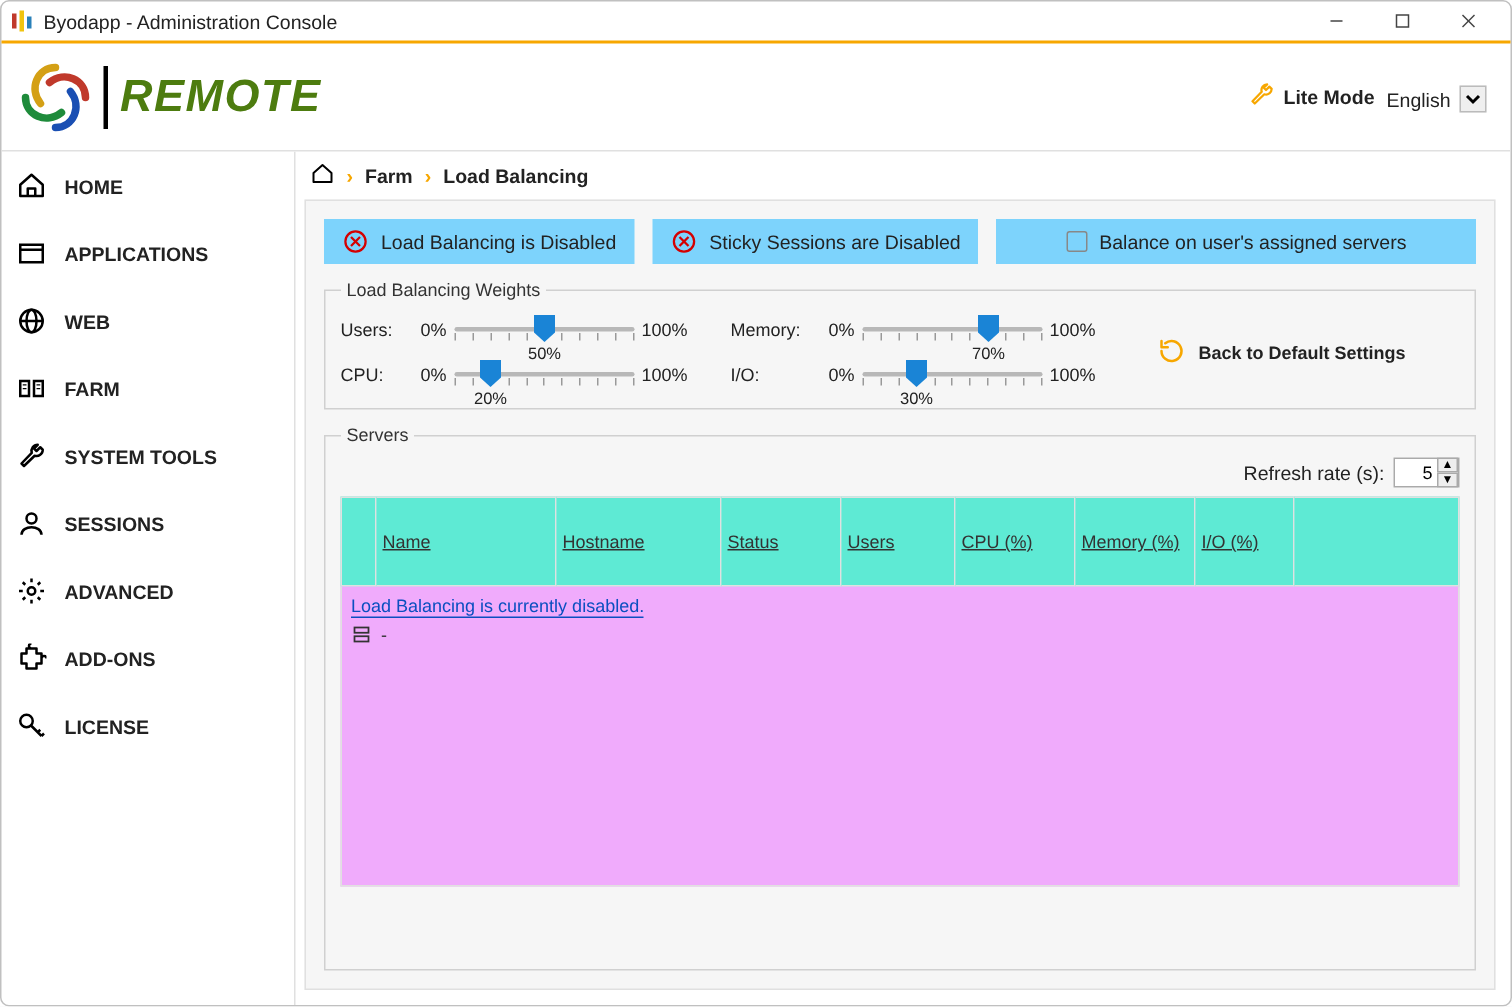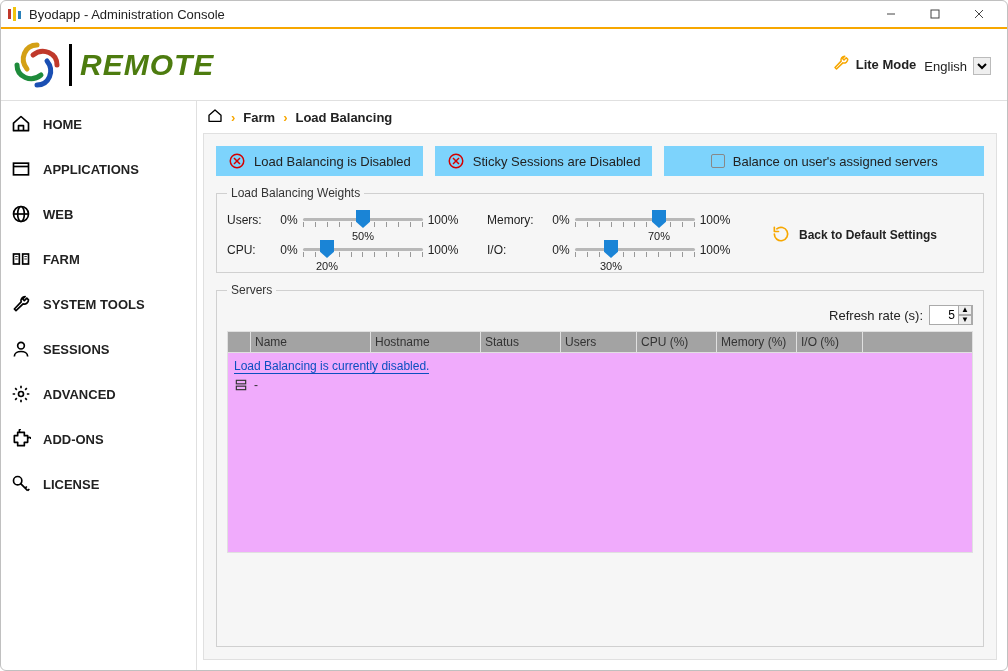--- a/index.html
+++ b/index.html
@@ -192,24 +192,25 @@
   width: 14px; height: 10px; font-size: 8px; line-height: 8px; padding: 0;
   border: 1px solid #aaa; background: #eee;
 }
 .grid-head {
   display: grid;
   grid-template-columns: 24px 120px 110px 80px 76px 80px 80px 66px 1fr;
   font-size: 12px;
   color: #333;
 }
 .grid-head > div {
-  padding: 3px 4px;
+  padding: 22px 4px;
   border: 1px solid #e0e0e0;
   border-left: none;
-  background: #a3a3a3;
+  background: #5eead4;
+  text-decoration: underline;
 }
 .grid-head > div:first-child { border-left: 1px solid #e0e0e0; }
 .grid-body {
   border: 1px solid #e0e0e0;
   border-top: none;
   background: #f0abfc;
   min-height: 200px;
   padding: 4px 6px;
 }
 .msg-link {

